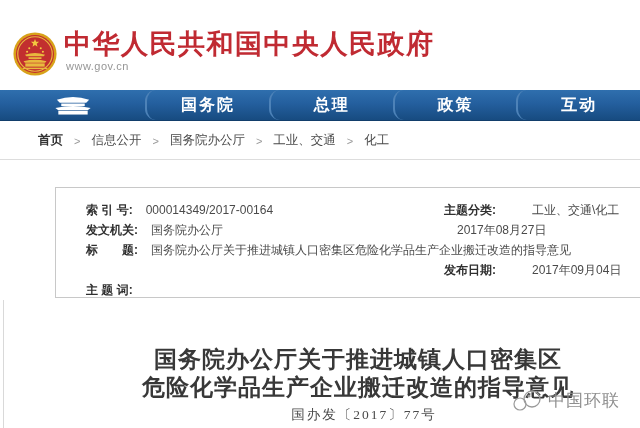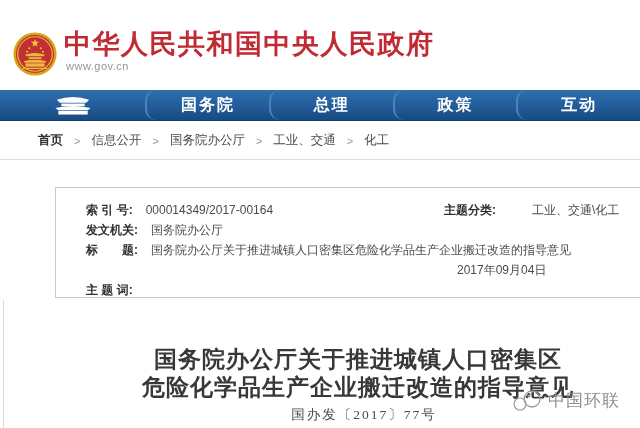--- a/index.html
+++ b/index.html
@@ -127,29 +127,31 @@
     <span class="cell-right">
       <span class="lbl">主题分类:</span>
         <span class="val">工业、交通\化工</span>
     </span>
   </div>
   <div class="info-row">
     <span class="cell-left">
       <span class="lbl">发文机关:</span><span class="val">国务院办公厅</span>
     </span>
     <span class="cell-right">
+        <span class="val">2017年08月27日</span>
     </span>
   </div>
   <div class="info-row">
     <span class="cell-left">
       <span class="lbl">标　　题:</span><span class="val">国务院办公厅关于推进城镇人口密集区危险化学品生产企业搬迁改造的指导意见</span>
     </span>
   </div>
   <div class="info-row">
     <span class="cell-right">
+      <span class="lbl">发布日期:</span>
         <span class="val">2017年09月04日</span>
     </span>
   </div>
   <div class="info-row">
     <span class="cell-left">
       <span class="lbl">主 题 词:</span><span class="val"></span>
     </span>
   </div>
 </div>
 

